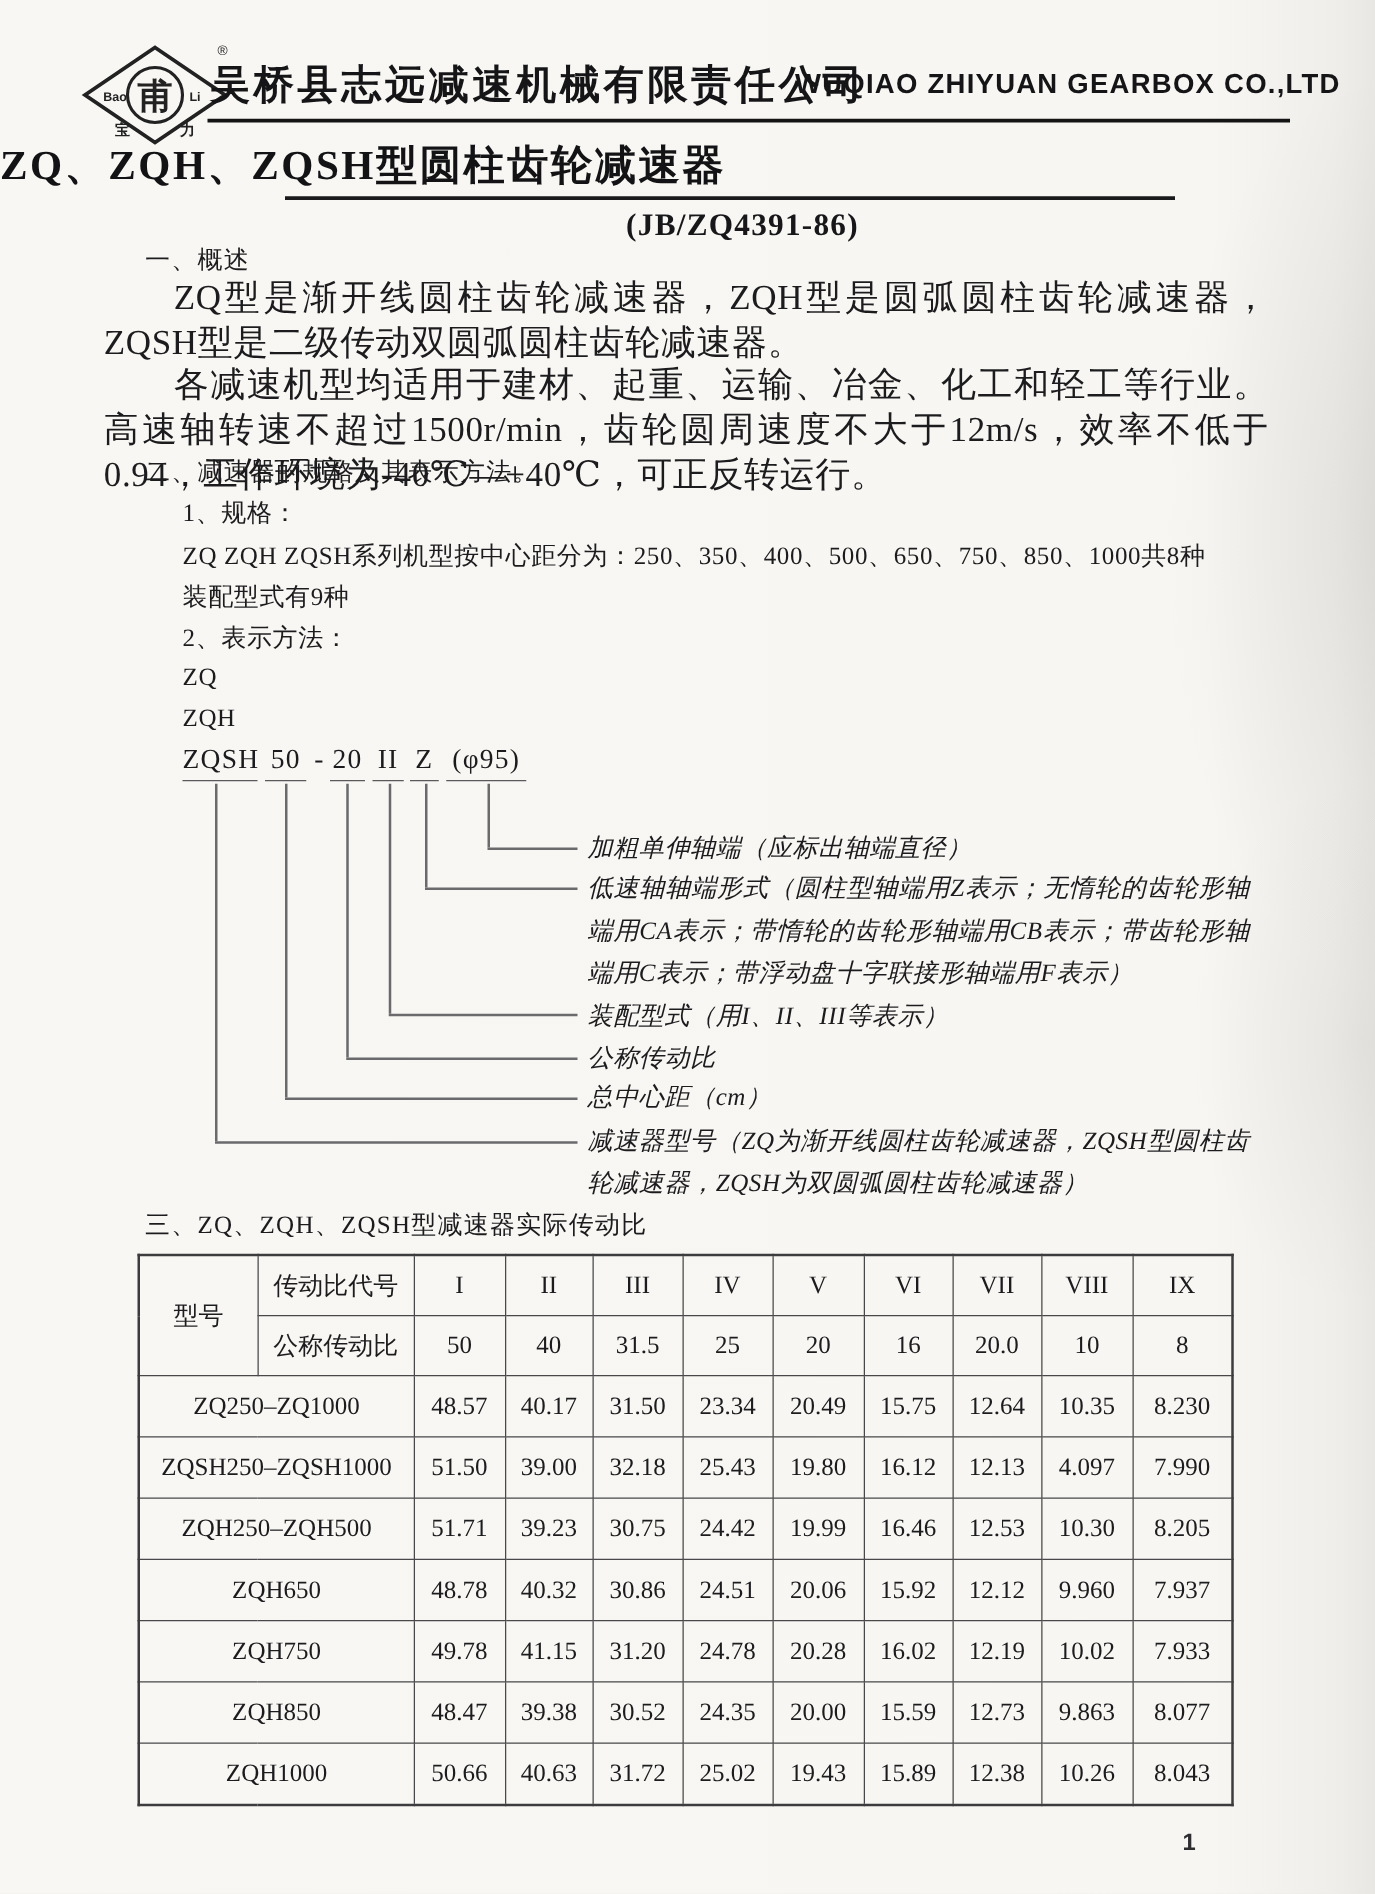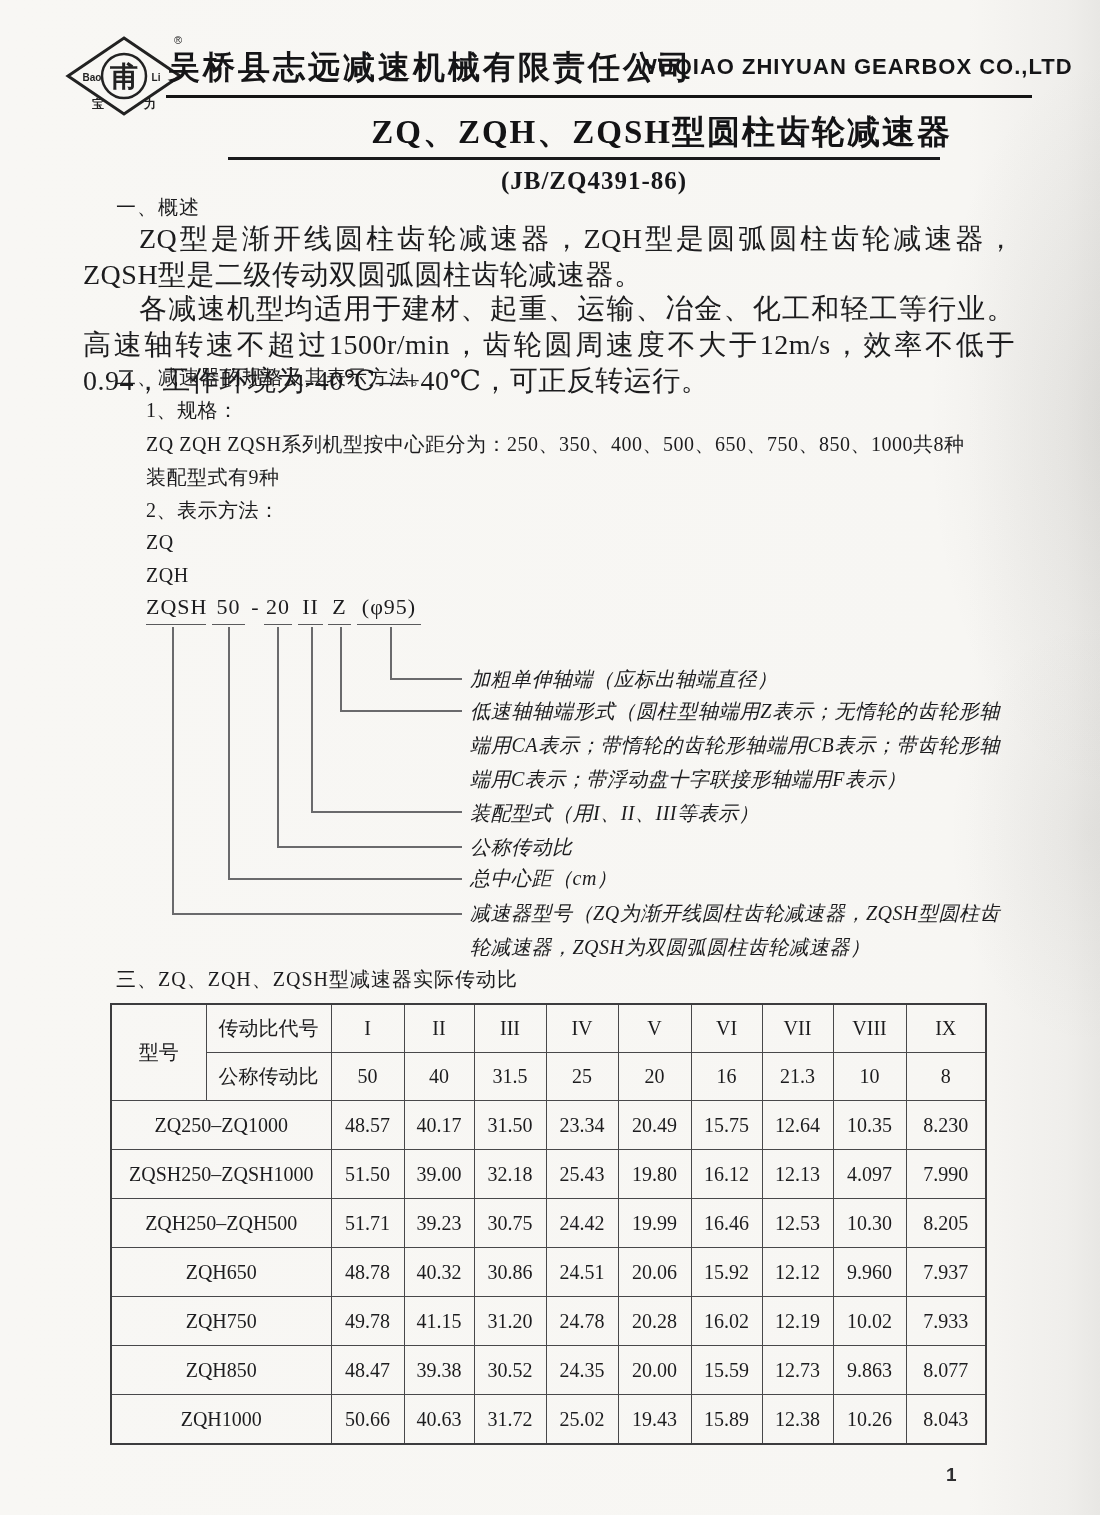--- a/index.html
+++ b/index.html
@@ -15,21 +15,21 @@
       radial-gradient(ellipse 260px 520px at 101% 28%, rgba(110,108,104,0.10), transparent 70%),
       radial-gradient(ellipse 200px 300px at 99% 55%, rgba(110,108,104,0.07), transparent 70%),
       linear-gradient(90deg,#f8f7f4 0%,#f7f6f3 88%,#efeeeb 97%,#e8e7e4 100%);
   }
   .abs{position:absolute;}
   
   .company-cn{font-family:"Liberation Sans","DejaVu Sans",sans-serif;font-weight:bold;font-size:32px;letter-spacing:3px;color:#151517;}
   .company-en{font-family:"Liberation Sans","DejaVu Sans",sans-serif;font-weight:bold;font-size:22px;letter-spacing:1px;color:#151517;}
   .header-rule{background:#141414;height:3px;}
   
-  .title-main{width:952px;text-align:right;font-size:33px;font-weight:bold;letter-spacing:2px;color:#131315;}
+  .title-main{width:952px;text-align:left;font-size:33px;font-weight:bold;letter-spacing:2px;color:#131315;}
   .title-rule{background:#1a1a1c;height:3px;}
   .title-sub{width:1100px;text-align:center;font-size:25px;font-weight:bold;letter-spacing:1px;color:#17171a;}
   
   .h-sec{font-size:20px;letter-spacing:1px;}
   .para{font-size:28px;line-height:36px;text-align:justify;text-indent:2em;letter-spacing:0.5px;}
   .line{font-size:20px;letter-spacing:0.5px;white-space:nowrap;}
   
   .code-part{top:594px;font-size:22px;text-align:center;border-bottom:1.5px solid #5a5a5c;padding-bottom:4px;letter-spacing:1px;}
   .code-part.noline{border-bottom:none;}
   .vline{width:1.5px;background:#6a6a6c;top:627px;}
@@ -145,21 +145,21 @@
         <th>IX</th>
       </tr>
       <tr>
         <th>公称传动比</th>
         <th>50</th>
         <th>40</th>
         <th>31.5</th>
         <th>25</th>
         <th>20</th>
         <th>16</th>
-        <th>21.3</th>
+        <th>20.0</th>
         <th>10</th>
         <th>8</th>
       </tr>
     </thead>
     <tbody>
         <tr>
           <td colspan="2">ZQ250–ZQ1000</td>
           <td>48.57</td>
           <td>40.17</td>
           <td>31.50</td>

